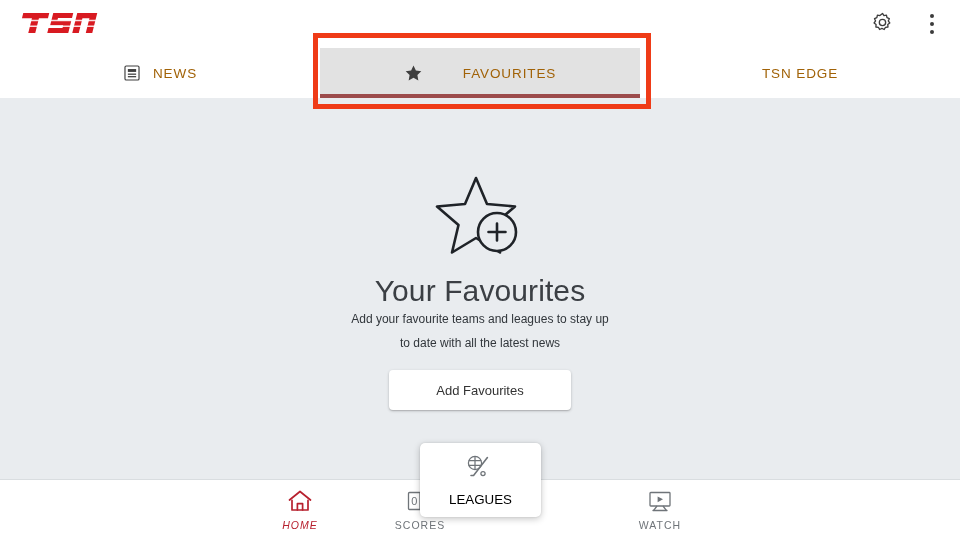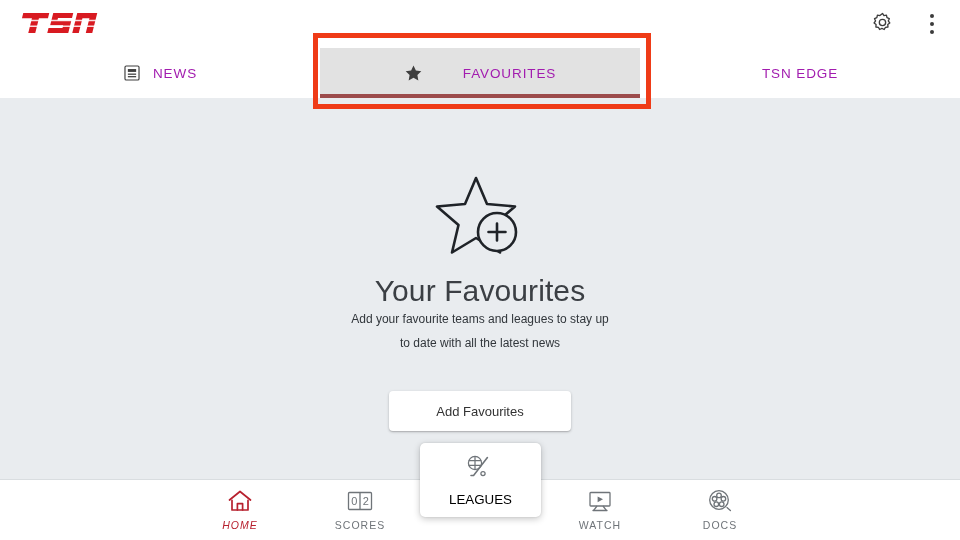--- a/index.html
+++ b/index.html
@@ -91,21 +91,21 @@
     gap: 11px;
     cursor: pointer;
     background: transparent;
     border: 0;
     padding: 0;
     font-family: "Liberation Sans", sans-serif;
   }
   .tab .tab-label {
     font-size: 13.5px;
     letter-spacing: 0.9px;
-    color: #a21caf;
+    color: #a16207;
     font-weight: 400;
     white-space: nowrap;
   }
   .tab.active {
     background: #e2e2e2;
     gap: 40px;
   }
   .tab.active .tab-underline {
     position: absolute;
     left: 0; right: 0; bottom: 0;
@@ -164,21 +164,21 @@
     letter-spacing: 0.1px;
   }
   .subtext {
     width: 268px;
     text-align: center;
     font-size: 12px;
     line-height: 23.5px;
     color: #31363b;
   }
   .cta {
-    margin-top: 36px;
+    margin-top: 15px;
     width: 182px;
     height: 40px;
     background: #ffffff;
     border: 0;
     border-radius: 4px;
     box-shadow: 0 1px 3px rgba(0,0,0,0.22), 0 1px 1px rgba(0,0,0,0.10);
     font-size: 13px;
     color: #333333;
     cursor: pointer;
     font-family: "Liberation Sans", sans-serif;
@@ -370,34 +370,20 @@
         <svg width="28" height="23" viewBox="0 0 28 23" fill="none" stroke="#6f7479" stroke-width="1.3">
           <rect x="4" y="2.5" width="20" height="13.5" rx="0.8"></rect>
           <path d="M11.6 6.4 L17 9.3 L11.6 12.2 Z" fill="#6f7479" stroke="none"></path>
           <path d="M7 20.5 L21 20.5" stroke-linecap="round"></path>
           <path d="M11 16 L7.6 20.5 M17 16 L20.4 20.5"></path>
         </svg>
       </span>
       <span class="nav-label">WATCH</span>
     </button>
 
-    <button class="navitem">
-      <span class="nav-icon">
-        <svg width="26" height="24" viewBox="0 0 26 24" fill="none" stroke="#6f7479" stroke-width="1.3">
-          <circle cx="12" cy="11" r="9.3"></circle>
-          <circle cx="12" cy="6.4" r="2.3"></circle>
-          <circle cx="16.4" cy="9.8" r="2.3"></circle>
-          <circle cx="14.7" cy="15.2" r="2.3"></circle>
-          <circle cx="9.3" cy="15.2" r="2.3"></circle>
-          <circle cx="7.6" cy="9.8" r="2.3"></circle>
-          <path d="M20 18.6 L23.4 21.6" stroke-linecap="round"></path>
-        </svg>
-      </span>
-      <span class="nav-label">DOCS</span>
-    </button>
 
     <button class="nav-pop">
       <span class="nav-icon">
         <svg width="34" height="28" viewBox="0 0 34 28" fill="none" stroke="#6f7479" stroke-width="1.25">
           <circle cx="11" cy="9" r="6.6"></circle>
           <path d="M4.7 6.6 L17.3 6.6 M4.7 11.4 L17.3 11.4 M11 2.4 L11 15.6"></path>
           <path d="M7 21.5 L9.6 21.5 L23.4 3.6" stroke-linecap="round" stroke-width="1.6"></path>
           <circle cx="19" cy="19.6" r="2.1"></circle>
         </svg>
       </span>

